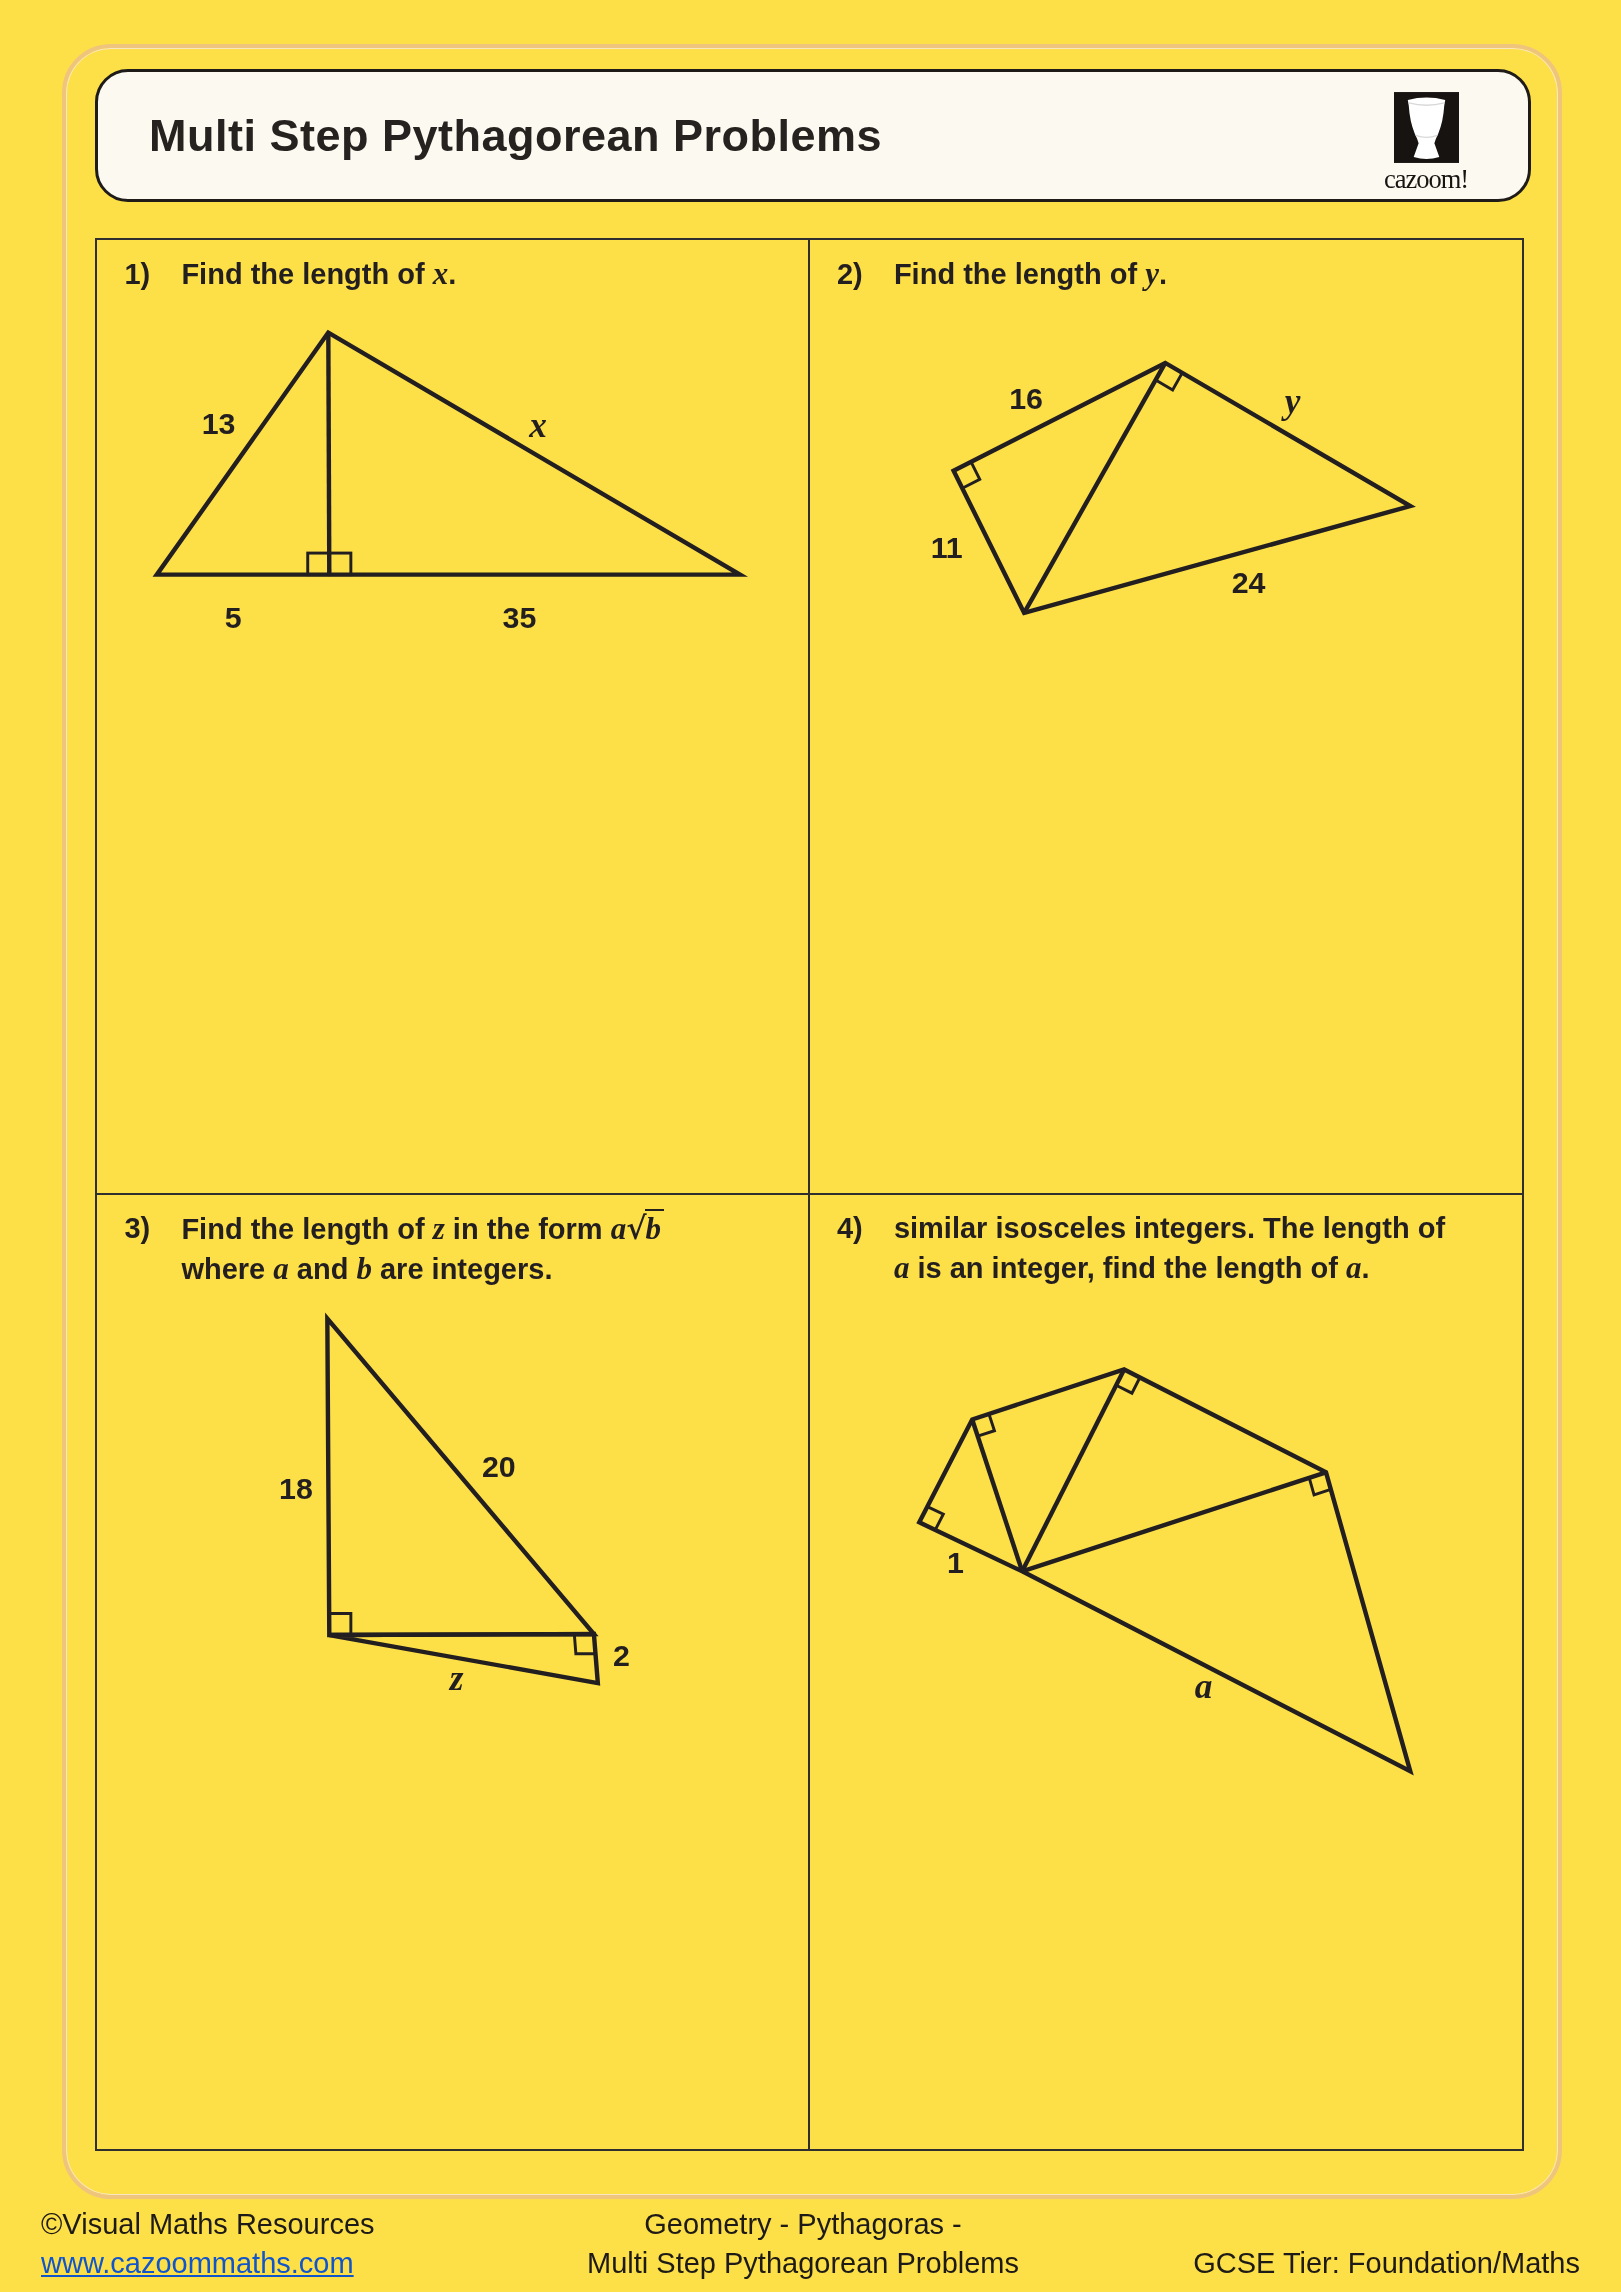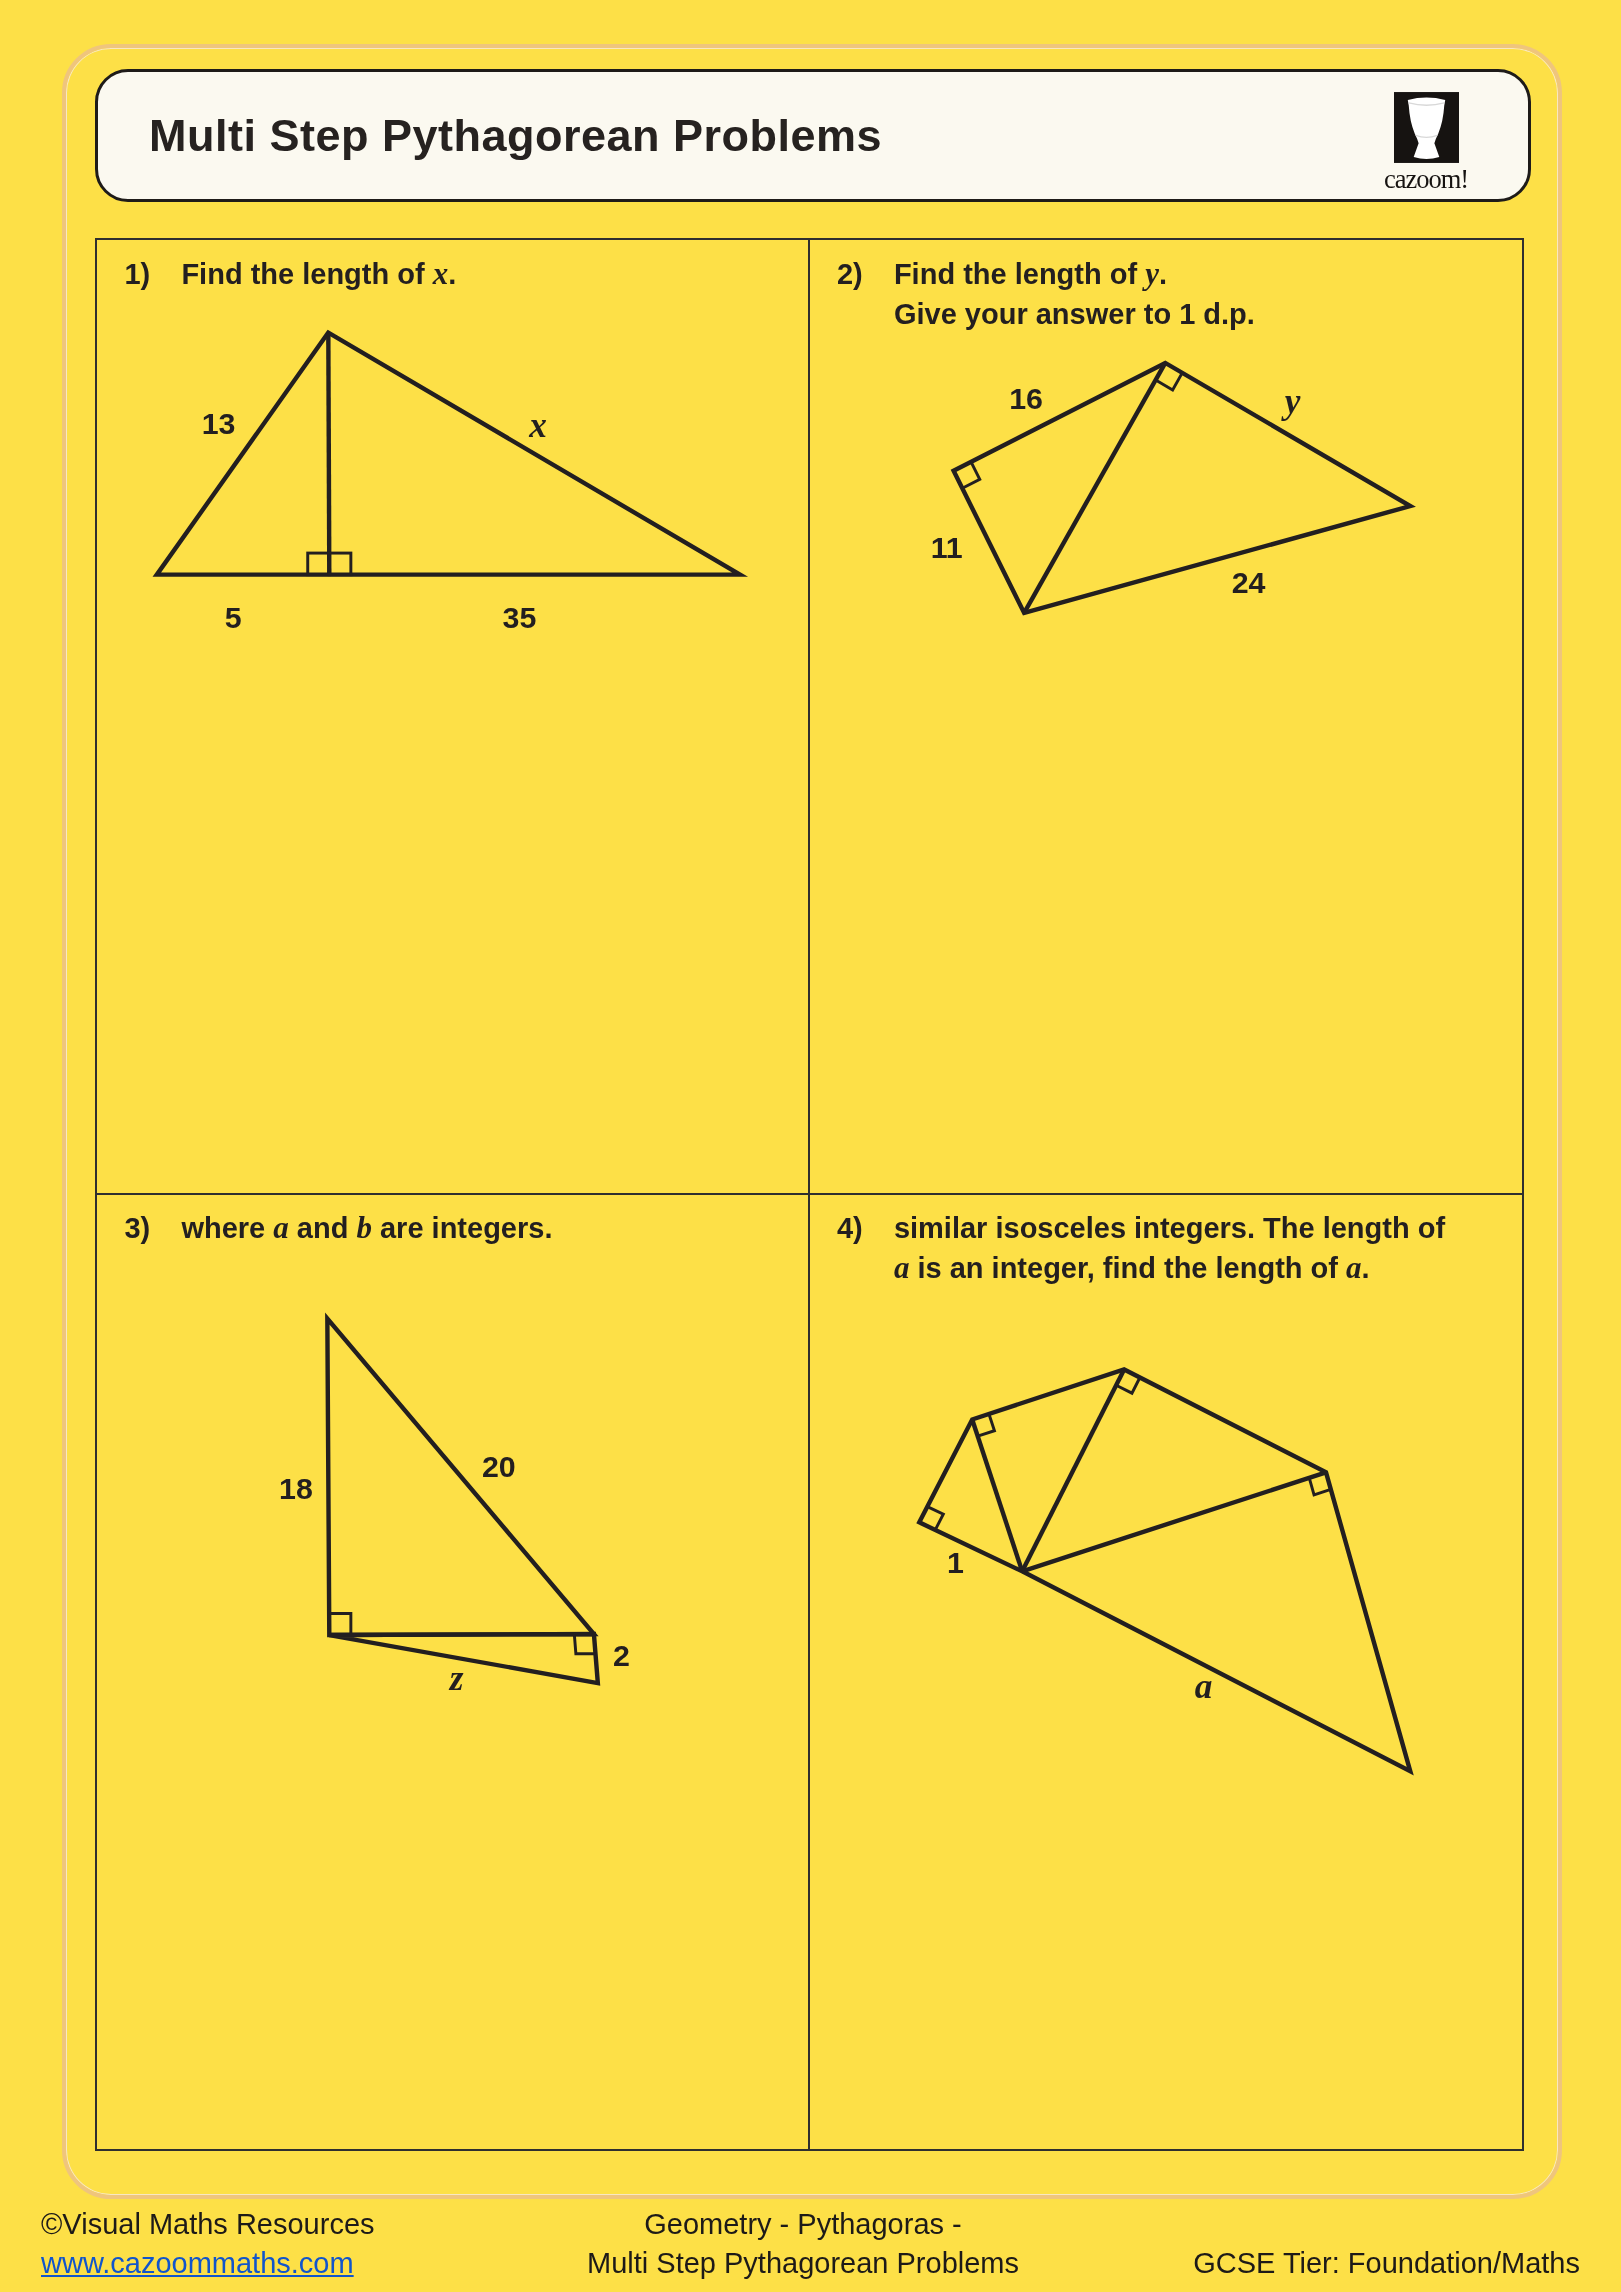--- a/index.html
+++ b/index.html
@@ -88,30 +88,30 @@
           <div class="lines">
             <div><span>Find the length of </span><span class="math">x</span><span>.</span></div>
           </div>
         </div>
       </div>
       <div class="cell">
         <div class="stmt">
           <span class="num">2)</span>
           <div class="lines">
             <div><span>Find the length of </span><span class="math">y</span><span>.</span></div>
-            <div><span>Give your answer to 1 d.p.</span></div>
           </div>
         </div>
       </div>
     </div>
     <div class="grid-row">
       <div class="cell left">
         <div class="stmt">
           <span class="num">3)</span>
           <div class="lines">
+            <div><span>Find the length of </span><span class="math">z</span><span> in the form </span><span class="math">a</span><span class="radical">√</span><span class="math overline">b</span></div>
             <div><span>where </span><span class="math">a</span><span> and </span><span class="math">b</span><span> are integers.</span></div>
           </div>
         </div>
       </div>
       <div class="cell">
         <div class="stmt">
           <span class="num">4)</span>
           <div class="lines">
             <div><span>similar isosceles integers. The length of</span></div>
             <div><span class="math">a</span><span> is an integer, find the length of </span><span class="math">a</span><span>.</span></div>

